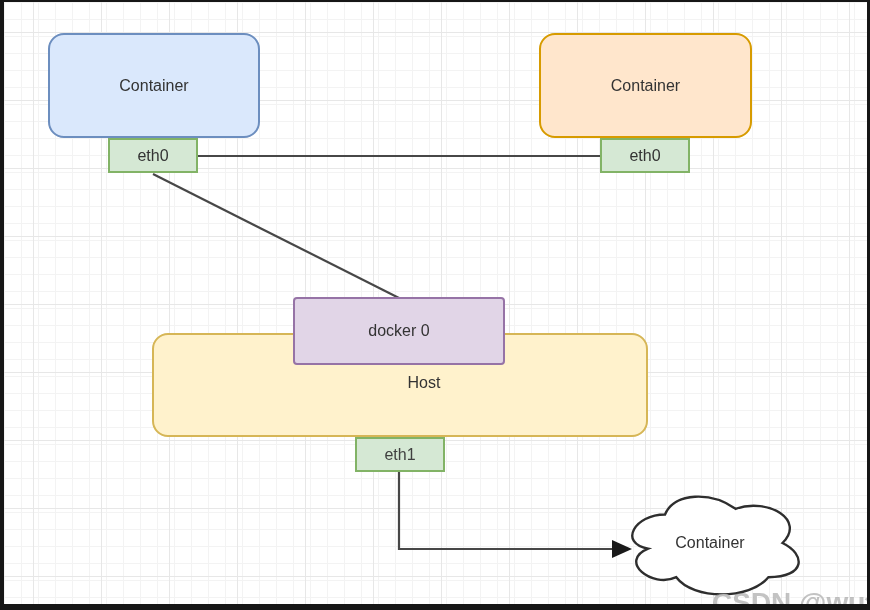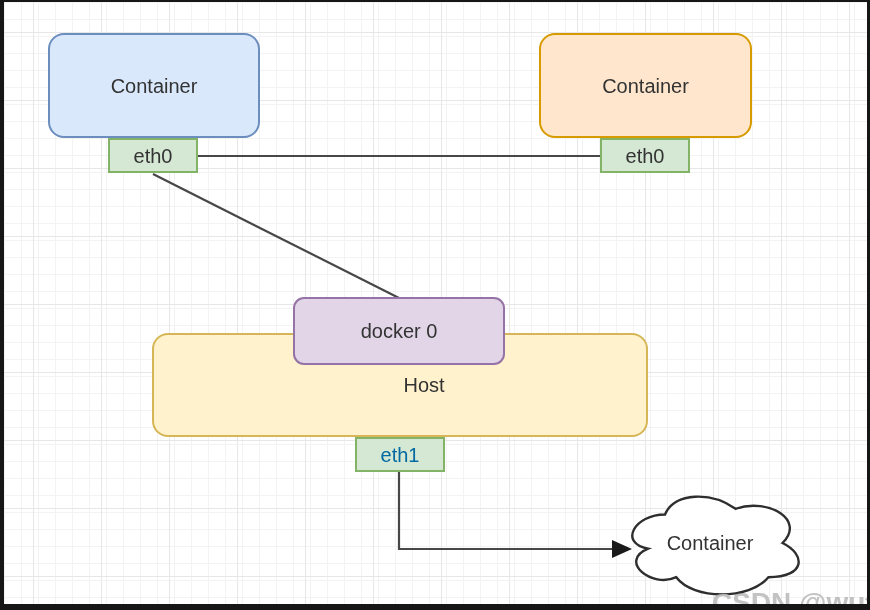--- a/index.html
+++ b/index.html
@@ -17,29 +17,29 @@
   }
   .edge{position:absolute;z-index:10;}
   #edge-top{left:0;top:0;width:870px;height:2px;}
   #edge-left{left:0;top:0;width:4px;height:610px;}
   #edge-right{right:0;top:0;width:3px;height:610px;}
   #edge-bottom{left:0;bottom:0;width:870px;height:6px;}
   svg.wires{position:absolute;left:0;top:0;z-index:1;}
   .node{
     position:absolute;box-sizing:border-box;display:flex;
     align-items:center;justify-content:center;
-    font-size:20px;line-height:1.2;z-index:2;text-align:center;
+    font-size:16px;line-height:1.2;z-index:2;text-align:center;
     border:2px solid transparent;
   }
   .rounded{border-radius:16px;}
   #container-left {left:48px; top:33px; width:212px;height:105px;}
   #container-right{left:539px;top:33px; width:213px;height:105px;}
   #eth0-left      {left:108px;top:138px;width:90px; height:35px;z-index:3;}
   #eth0-right     {left:600px;top:138px;width:90px; height:35px;z-index:3;}
-  #docker0        {left:293px;top:297px;width:212px;height:68px;border-radius:11px;z-index:3;}
+  #docker0        {left:293px;top:297px;width:212px;height:68px;border-radius:4px;z-index:3;}
   #host           {left:152px;top:333px;width:496px;height:104px;align-items:flex-start;}
   #host .node-label{margin-top:38px;margin-left:48px;}
   #eth1           {left:355px;top:437px;width:90px; height:35px;z-index:3;}
   #internet-label {left:640px;top:528px;width:140px;height:30px;border:none;background:transparent;z-index:2;}
   .wm{
     position:absolute;z-index:6;white-space:nowrap;font-weight:bold;
     color:rgba(125,125,125,0.55);text-shadow:1px 1px 0 rgba(255,255,255,0.9);
   }
   #wm1{left:652px;top:600px;font-size:23px;}
   #wm2{left:712px;top:584px;font-size:28px;color:rgba(135,135,135,0.5);}
@@ -80,21 +80,21 @@
   </div>
 
   <div class="node rounded" id="host" style="background: rgb(255, 242, 204); border-color: rgb(214, 182, 86); color: rgb(51, 51, 51);">
     <span class="node-label">Host</span>
   </div>
 
   <div class="node" id="docker0" style="background: rgb(225, 213, 231); border-color: rgb(150, 115, 166); color: rgb(51, 51, 51);">
     <span class="node-label">docker 0</span>
   </div>
 
-  <div class="node" id="eth1" style="background: rgb(213, 232, 212); border-color: rgb(130, 179, 102); color: #0369a1;">
+  <div class="node" id="eth1" style="background: rgb(213, 232, 212); border-color: rgb(130, 179, 102); color: #404040;">
     <span class="node-label">eth1</span>
   </div>
 
   <div class="node" id="internet-label" style="color: rgb(51, 51, 51);">
     <span class="node-label">Container</span>
   </div>
 
   <div class="wm" id="wm1">CSDN @不知名汉堡</div>
   <div class="wm" id="wm2">CSDN @wu华杰</div>
 

